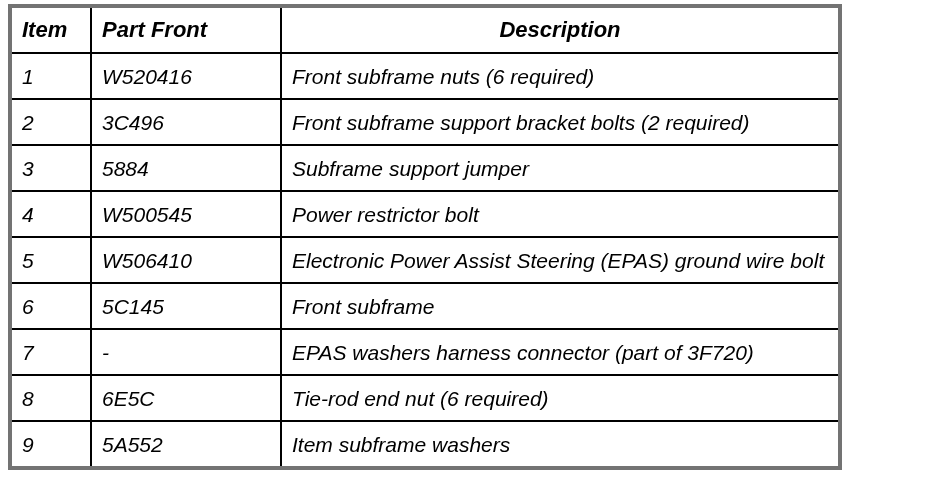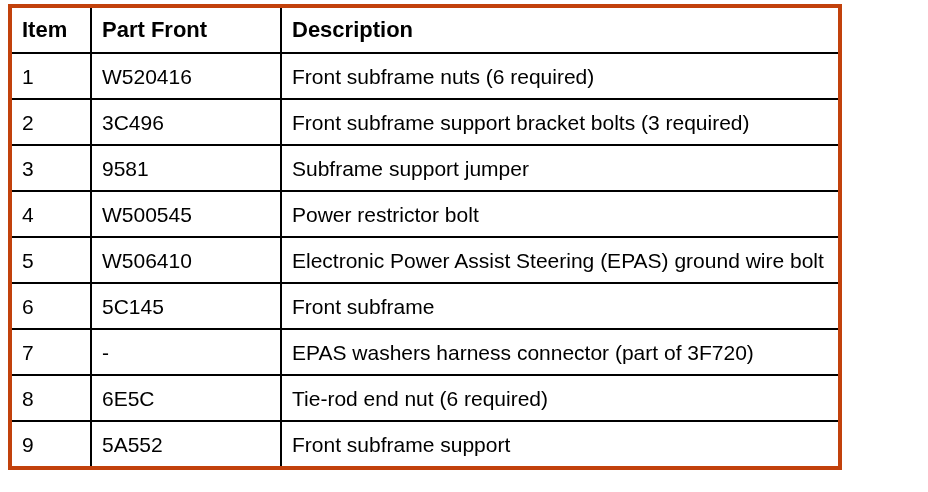--- a/index.html
+++ b/index.html
@@ -18,40 +18,42 @@
     font-family: "Liberation Sans", sans-serif;
     color: #000000;
   }
   table.parts-table {
     position: absolute;
     left: 8px;
     top: 4px;
     width: 834px;
     border-collapse: collapse;
     table-layout: fixed;
-    border: 4px solid #c2410c;
+    border: 4px solid #737373;
+    font-style: italic;
   }
   table.parts-table th,
   table.parts-table td {
     border: 2px solid #000000;
     height: 44px;
     padding: 0 10px;
     vertical-align: middle;
     font-size: 21px;
     line-height: 1;
     white-space: nowrap;
     overflow: hidden;
     background: #ffffff;
   }
   table.parts-table th {
     font-weight: bold;
     font-size: 22px;
     text-align: left;
   }
   table.parts-table th.col-desc {
+    text-align: center;
   }
   .col-item { width: 58px; }
   .col-part { width: 168px; }
   .col-desc { width: auto; }
 </style>
 </head>
 <body>
 
 <div class="page">
   <table class="parts-table">
@@ -64,25 +66,25 @@
     </thead>
     <tbody id="table-body">
         <tr>
           <td class="col-item">1</td>
           <td class="col-part">W520416</td>
           <td class="col-desc">Front subframe nuts (6 required)</td>
         </tr>
         <tr>
           <td class="col-item">2</td>
           <td class="col-part">3C496</td>
-          <td class="col-desc">Front subframe support bracket bolts (3 required)</td>
+          <td class="col-desc">Front subframe support bracket bolts (2 required)</td>
         </tr>
         <tr>
           <td class="col-item">3</td>
-          <td class="col-part">9581</td>
+          <td class="col-part">5884</td>
           <td class="col-desc">Subframe support jumper</td>
         </tr>
         <tr>
           <td class="col-item">4</td>
           <td class="col-part">W500545</td>
           <td class="col-desc">Power restrictor bolt</td>
         </tr>
         <tr>
           <td class="col-item">5</td>
           <td class="col-part">W506410</td>
@@ -99,17 +101,17 @@
           <td class="col-desc">EPAS washers harness connector (part of 3F720)</td>
         </tr>
         <tr>
           <td class="col-item">8</td>
           <td class="col-part">6E5C</td>
           <td class="col-desc">Tie-rod end nut (6 required)</td>
         </tr>
         <tr>
           <td class="col-item">9</td>
           <td class="col-part">5A552</td>
-          <td class="col-desc">Front subframe support</td>
+          <td class="col-desc">Item subframe washers</td>
         </tr>
       </tbody>
   </table>
 </div>
 
 </body></html>

